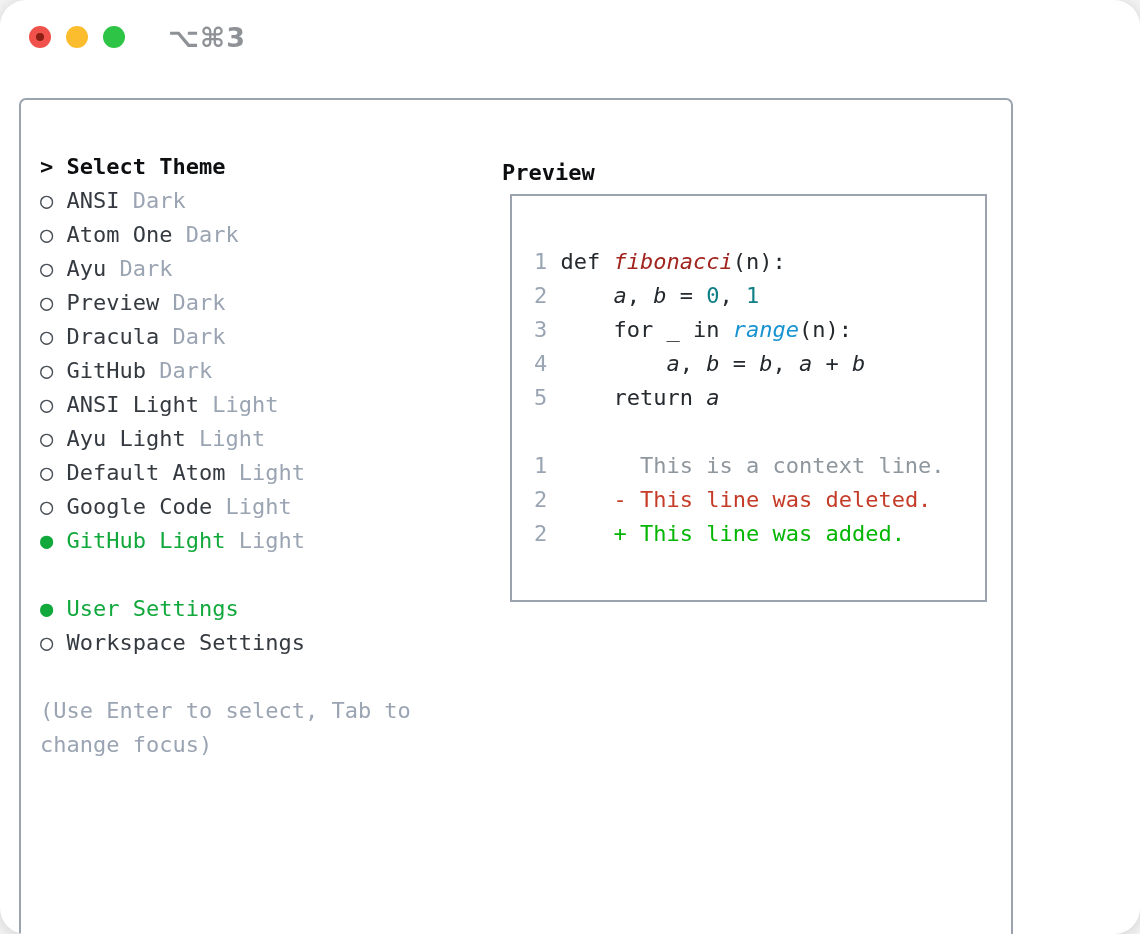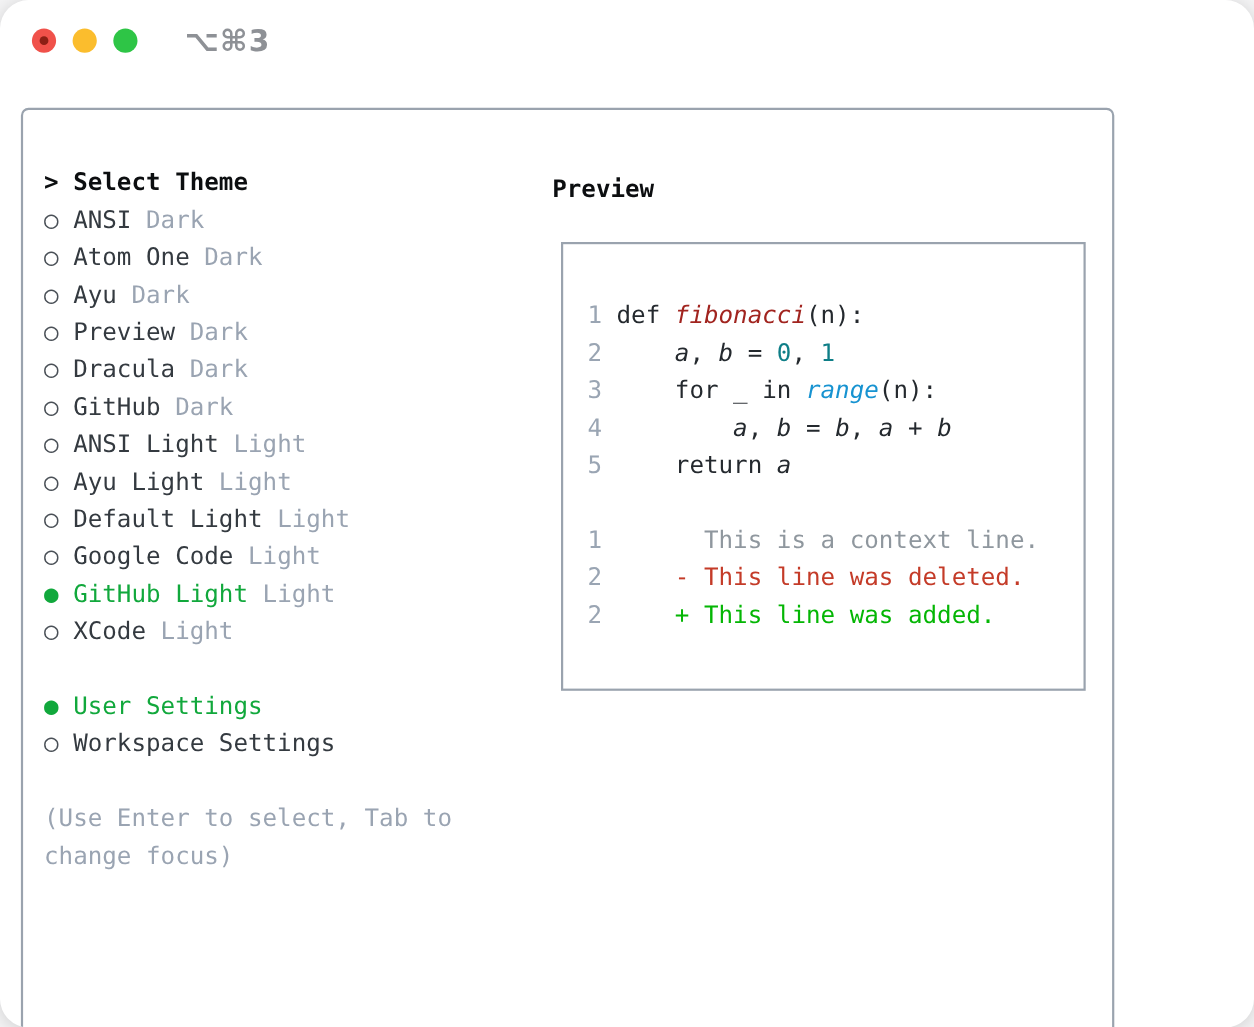--- a/index.html
+++ b/index.html
@@ -86,21 +86,21 @@
     color: #9aa4b2;
   }
   
   .right-col {
     position: absolute;
     left: 481px; top: 56px;
   }
   .preview-hdr { font-weight: 700; color: #0c0e10; }
   .preview-box {
     box-sizing: border-box;
-    margin-top: 30px;
+    margin-top: 4px;
     margin-left: 8px;
     width: 477px;
     height: 408px;
     border: 2px solid #9aa3ae;
     background: #ffffff;
     padding: 49px 0 0 22px;
     overflow: hidden;
   }
   .code-row {
     height: 34px;
@@ -138,24 +138,23 @@
       <div class="row"><span class="prompt">&gt;</span><span> </span><span class="hdr">Select Theme</span></div>
       <div id="theme-list">
           <div class="row"><span class="bullet-off">○ </span><span class="name">ANSI</span><span class="tag"> Dark</span></div>
           <div class="row"><span class="bullet-off">○ </span><span class="name">Atom One</span><span class="tag"> Dark</span></div>
           <div class="row"><span class="bullet-off">○ </span><span class="name">Ayu</span><span class="tag"> Dark</span></div>
           <div class="row"><span class="bullet-off">○ </span><span class="name">Preview</span><span class="tag"> Dark</span></div>
           <div class="row"><span class="bullet-off">○ </span><span class="name">Dracula</span><span class="tag"> Dark</span></div>
           <div class="row"><span class="bullet-off">○ </span><span class="name">GitHub</span><span class="tag"> Dark</span></div>
           <div class="row"><span class="bullet-off">○ </span><span class="name">ANSI Light</span><span class="tag"> Light</span></div>
           <div class="row"><span class="bullet-off">○ </span><span class="name">Ayu Light</span><span class="tag"> Light</span></div>
-          <div class="row"><span class="bullet-off">○ </span><span class="name">Default Light</span><span class="tag"> Light</span></div>
+          <div class="row"><span class="bullet-off">○ </span><span class="name">Default Atom</span><span class="tag"> Light</span></div>
           <div class="row"><span class="bullet-off">○ </span><span class="name">Google Code</span><span class="tag"> Light</span></div>
           <div class="row"><span class="bullet-on">● </span><span class="name-sel">GitHub Light</span><span class="tag"> Light</span></div>
-          <div class="row"><span class="bullet-off">○ </span><span class="name">XCode</span><span class="tag"> Light</span></div>
         </div>
       <div class="spacer"></div>
       <div id="apply-list">
           <div class="row"><span class="bullet-on">● </span><span class="name-sel">User Settings</span></div>
           <div class="row"><span class="bullet-off">○ </span><span class="name">Workspace Settings</span></div>
         </div>
       <div class="spacer"></div>
       <div class="hint">(Use Enter to select, Tab to change focus)</div>
     </div>
 

